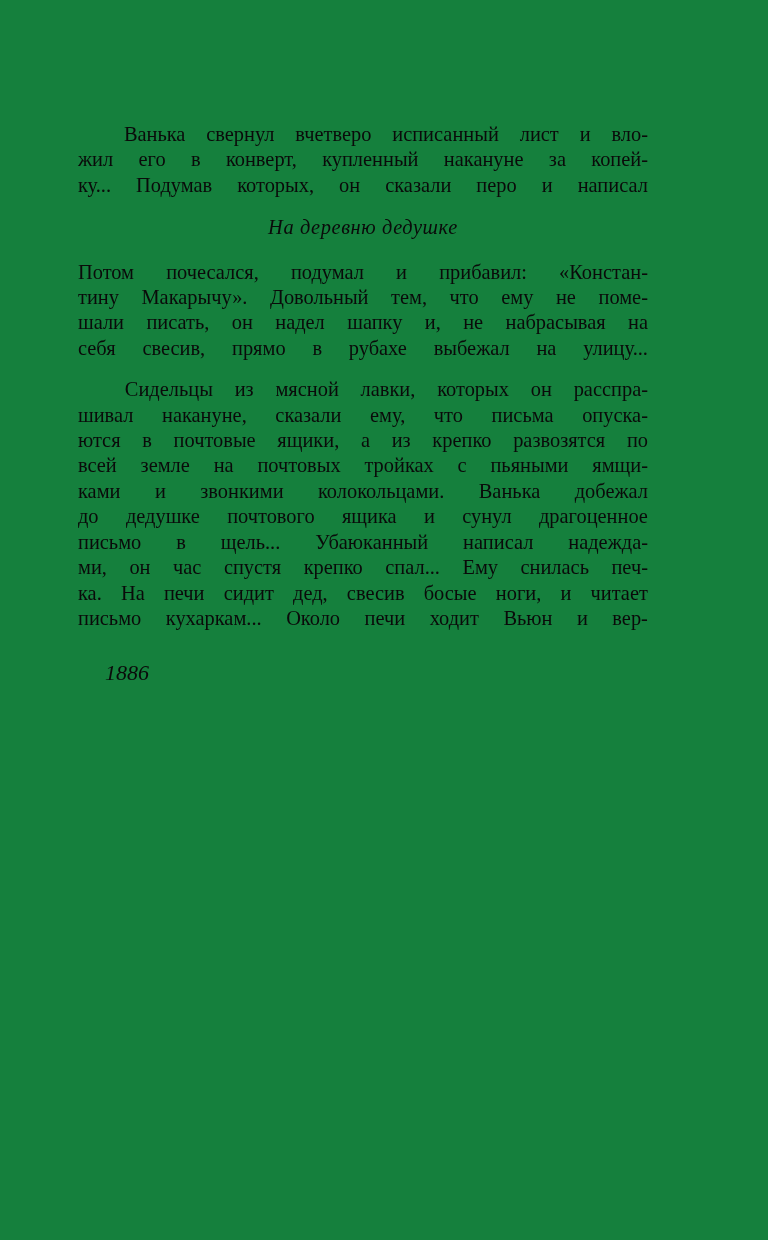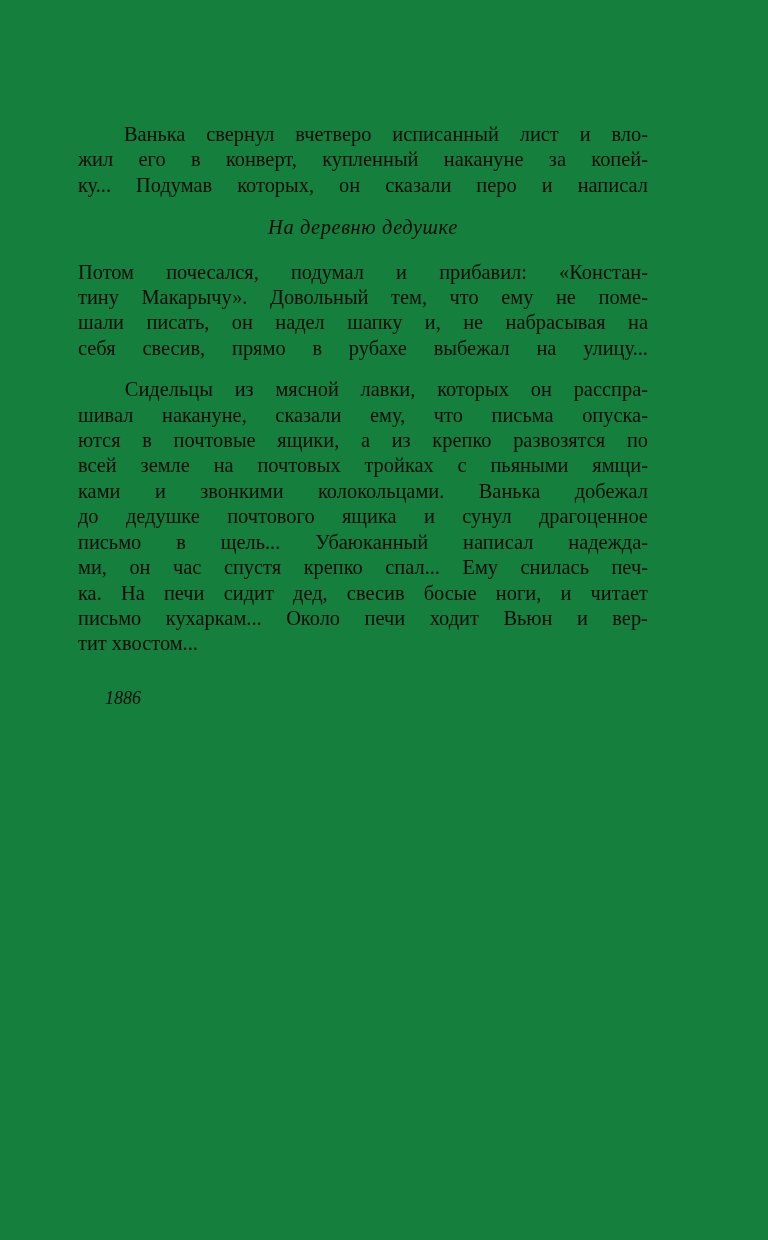--- a/index.html
+++ b/index.html
@@ -83,21 +83,21 @@
     margin-top: 17px;
     margin-bottom: 19px;
     letter-spacing: 0.6px;
   }
 
   .date {
     display: block;
     margin-top: 29px;
     padding-left: 27px;
     font-style: italic;
-    font-size: 18px;
+    font-size: 22px;
     line-height: 25.4px;
   }
 </style>
 </head>
 <body style="background: rgb(255, 255, 255); color: rgb(10, 10, 10);">
 
 <div class="page">
 
   <div class="text-block">
 
@@ -270,20 +270,19 @@
         <div class="line just">
           <span class="w">письмо</span>
           <span class="w">кухаркам...</span>
           <span class="w">Около</span>
           <span class="w">печи</span>
           <span class="w">ходит</span>
           <span class="w">Вьюн</span>
           <span class="w">и</span>
           <span class="w">вер-</span>
         </div>
-        <div class="line last"><span>тит хвостом...</span></div>
       </div>
 
     <div class="date">1886</div>
 
   </div>
 
 </div>
 
 </body></html>

